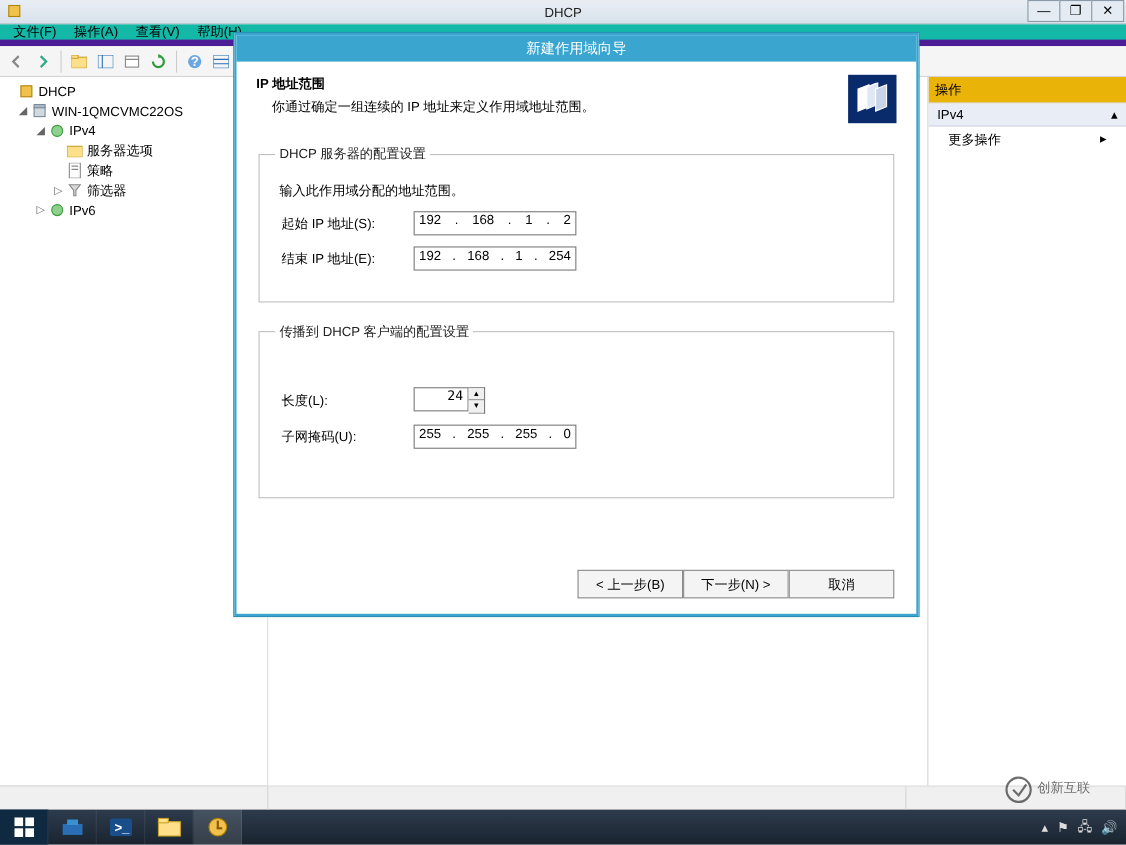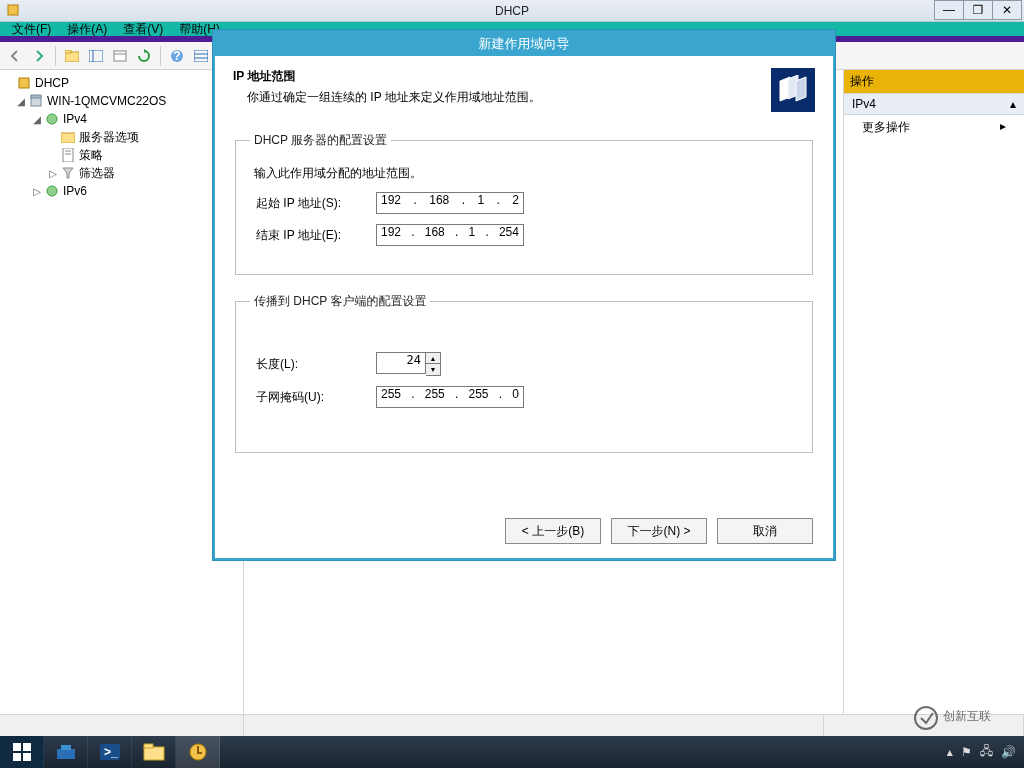--- a/index.html
+++ b/index.html
@@ -53,21 +53,21 @@
 legend{padding:0 4px;color:#222;}
 .frow{display:flex;align-items:center;margin:10px 0 10px 6px;}
 .frow label{width:120px;}
 .ipbox{border:1px solid #7a7a7a;height:22px;width:148px;display:flex;justify-content:space-between;padding:0 4px;font-family:Consolas,monospace;font-size:12px;background:#fff;}
 .ipbox span.dot{padding:0 2px;}
 .numbox{border:1px solid #7a7a7a;height:22px;width:50px;text-align:right;padding:0 4px;font-family:Consolas,monospace;}
 .spinwrap{display:flex;}
 .spin{display:flex;flex-direction:column;border:1px solid #7a7a7a;border-left:none;}
 .spin div{width:14px;height:11px;font-size:7px;display:flex;align-items:center;justify-content:center;background:#f0f0f0;}
 .spin div:first-child{border-bottom:1px solid #7a7a7a;}
-.dfoot{position:absolute;bottom:14px;right:20px;display:flex;gap:10px;}
+.dfoot{position:absolute;bottom:14px;right:20px;display:flex;}
 .dfoot button{width:96px;height:26px;border:1px solid #8a8a8a;background:#f4f4f4;}
 
 
 .svgicon{display:block;}
 
 .watermark{position:absolute;right:21px;bottom:34px;opacity:0.7;}
 </style>
 </head>
 <body>
 

